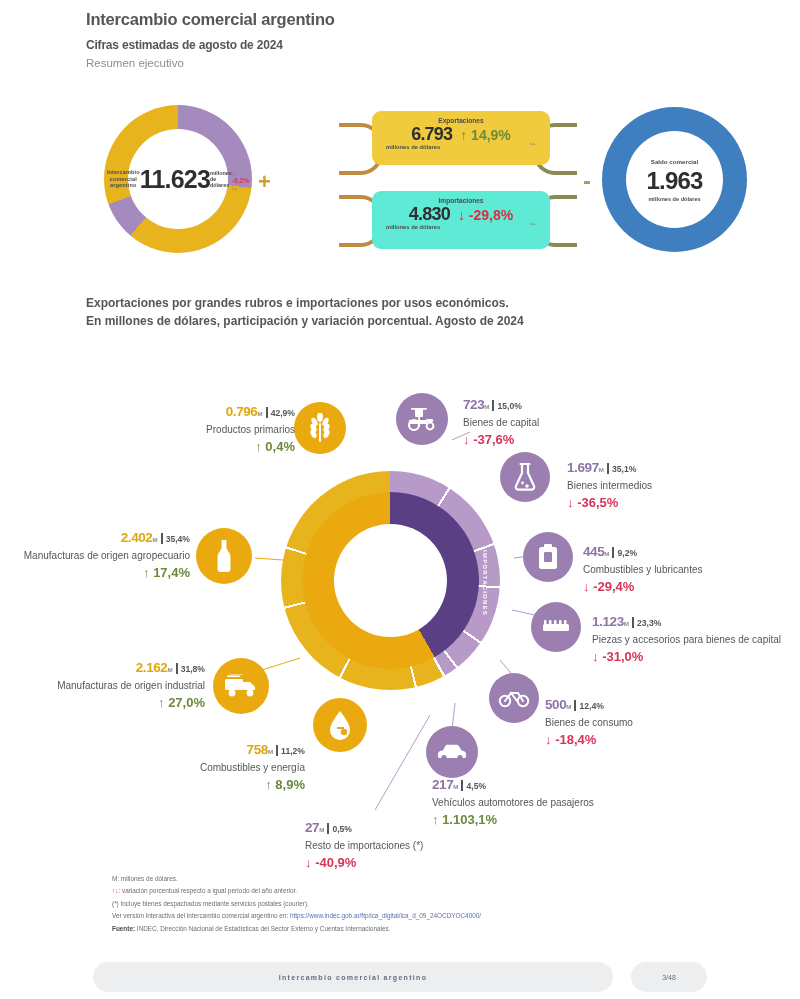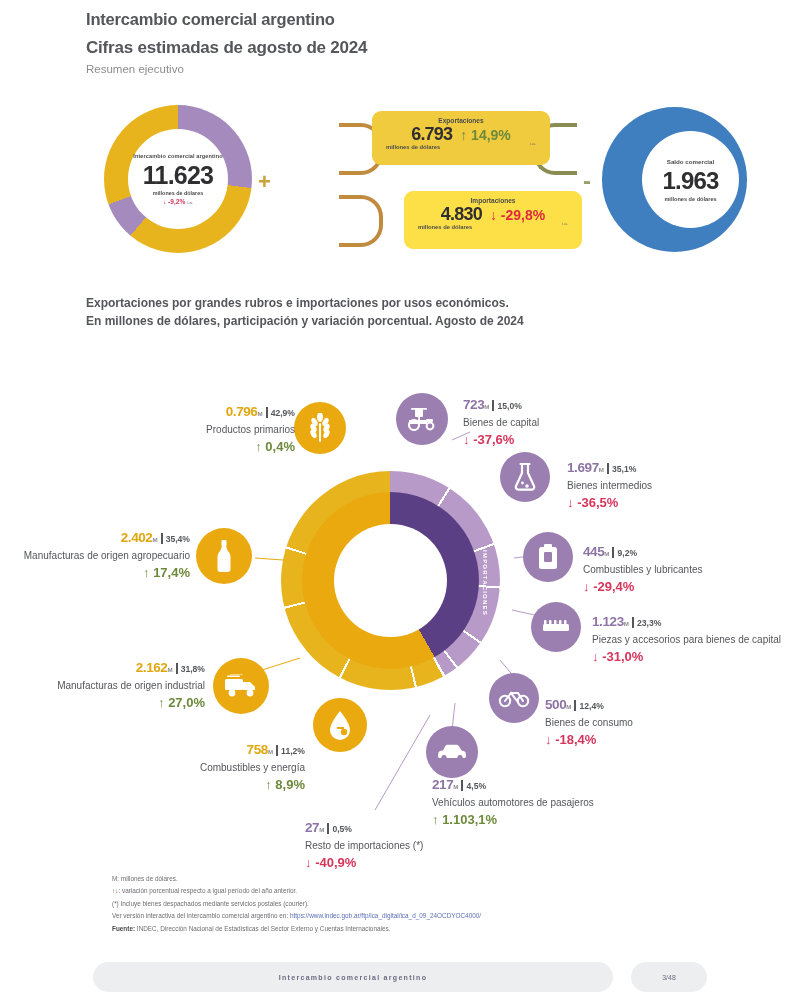--- a/index.html
+++ b/index.html
@@ -9,67 +9,67 @@
     font-family:"Liberation Sans", sans-serif;
     color:#3a3a3a;
     position:relative;
     overflow:hidden;
   }
   .page{position:absolute;inset:0;}
 
   
   .hdr{position:absolute;left:86px;top:10px;width:620px;}
   .hdr h1{font-size:16.5px;font-weight:bold;color:#55565a;margin:0 0 9px 0;letter-spacing:-.2px;}
-  .hdr h2{font-size:17px;font-weight:bold;color:#55565a;margin:0 0 5px 0;letter-spacing:-.2px;}
+  .hdr h2{font-size:12px;font-weight:bold;color:#55565a;margin:0 0 5px 0;letter-spacing:-.2px;}
   .hdr h3{font-size:11.5px;font-weight:normal;color:#8d8d90;margin:0;}
 
   
   .summary{position:absolute;left:86px;top:103px;width:620px;height:155px;}
 
   .donut-main{position:absolute;left:18px;top:2px;width:148px;height:148px;}
   .donut-main .ring{
     width:148px;height:148px;border-radius:50%;
     background:conic-gradient(from 0deg,#a58bbd 0deg 97deg,#e8b41e 97deg 220deg,#a58bbd 220deg 250deg,#e8b41e 250deg 360deg);
   }
   .donut-main .hole{
     position:absolute;left:24px;top:24px;width:100px;height:100px;border-radius:50%;
-    background:#fff;display:flex;flex-direction:column;align-items:center;justify-content:center;
+    background:#fff;display:flex;flex-direction:row;align-items:center;justify-content:center;
   }
   .dm-cap{font-size:5.6px;font-weight:bold;color:#4b4b4d;text-align:center;line-height:1.25;letter-spacing:.1px;}
   .dm-val{font-size:25px;font-weight:bold;color:#2f2f31;line-height:1;margin:3px 0 2px;letter-spacing:-.8px;}
   .dm-unit{font-size:5.4px;font-weight:bold;color:#4b4b4d;}
   .dm-var{font-size:6.6px;font-weight:bold;color:#d6355a;margin-top:2px;}
   .dm-var .sup{font-size:4.2px;color:#8d8d90;}
 
   .plus{position:absolute;left:172px;top:66px;font-size:22px;color:#c9a23c;font-weight:bold;}
   .minus{position:absolute;left:497px;top:64px;font-size:24px;color:#9aa06a;font-weight:bold;}
 
   .brace{position:absolute;width:40px;height:44px;border:4px solid #c08b3e;border-left:none;
          border-radius:0 22px 22px 0;}
   .brace.b1{left:253px;top:20px;}
   .brace.b2{left:253px;top:92px;}
   .brace.r1{left:447px;top:20px;border:4px solid #8a8c52;border-right:none;border-radius:22px 0 0 22px;}
   .brace.r2{left:447px;top:92px;border:4px solid #8a8c52;border-right:none;border-radius:22px 0 0 22px;}
 
   .box{position:absolute;border-radius:9px;padding:6px 10px 7px;box-sizing:border-box;}
   .box.exp{left:286px;top:8px;width:178px;height:54px;background:#f1cb3e;}
-  .box.imp{left:286px;top:88px;width:178px;height:58px;background:#fde047;margin-left:32px;}
+  .box.imp{left:286px;top:88px;width:178px;height:58px;background:#5eead4;}
   .box-title{font-size:6.6px;font-weight:bold;color:#4b4b4d;text-align:center;margin-bottom:1px;}
   .box-row{display:flex;align-items:baseline;justify-content:center;gap:8px;}
   .box-val{font-size:18px;font-weight:bold;color:#2f2f31;letter-spacing:-.8px;line-height:1;}
   .box-var{font-size:14px;font-weight:bold;line-height:1;}
   .box-var.up{color:#6d8a3c;}
   .box-var.down{color:#e02b3e;}
   .box-unit{font-size:5.8px;font-weight:bold;color:#4b4b4d;margin-top:1px;display:block;}
   .box-sup{font-size:4.4px;color:#6b6b6d;text-align:center;display:block;margin-top:-2px;}
   .box-foot{display:flex;justify-content:space-between;padding:0 4px;}
 
   .donut-saldo{position:absolute;left:516px;top:4px;width:145px;height:145px;}
   .donut-saldo .ring{width:145px;height:145px;border-radius:50%;background:#3f7fbf;}
-  .donut-saldo .hole{position:absolute;left:40px;top:24px;width:97px;height:97px;border-radius:50%;
+  .donut-saldo .hole{position:absolute;left:24px;top:24px;width:97px;height:97px;border-radius:50%;
     background:#fff;display:flex;flex-direction:column;align-items:center;justify-content:center;}
   .ds-cap{font-size:6.2px;font-weight:bold;color:#4b4b4d;}
   .ds-val{font-size:24px;font-weight:bold;color:#2f2f31;letter-spacing:-.8px;margin:4px 0 3px;line-height:1;}
   .ds-unit{font-size:5.6px;font-weight:bold;color:#4b4b4d;}
 
   
   .mid-head{position:absolute;left:86px;top:294px;width:620px;}
   .mid-head p{margin:0;font-size:12px;font-weight:bold;color:#55565a;line-height:1.5;}
 
   

